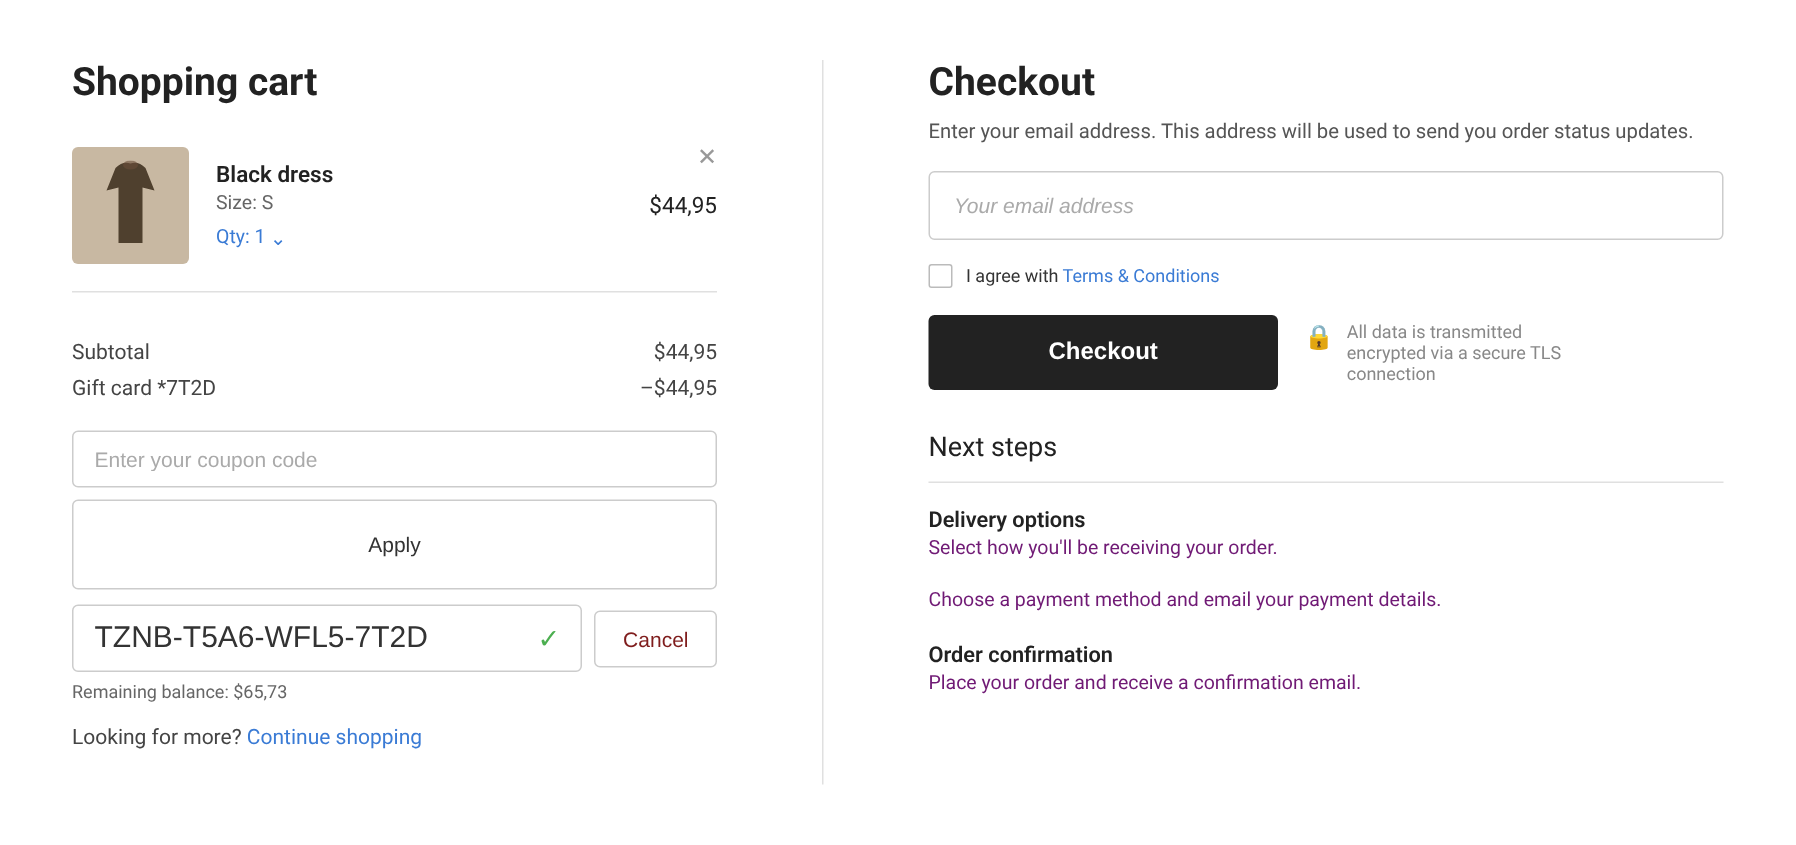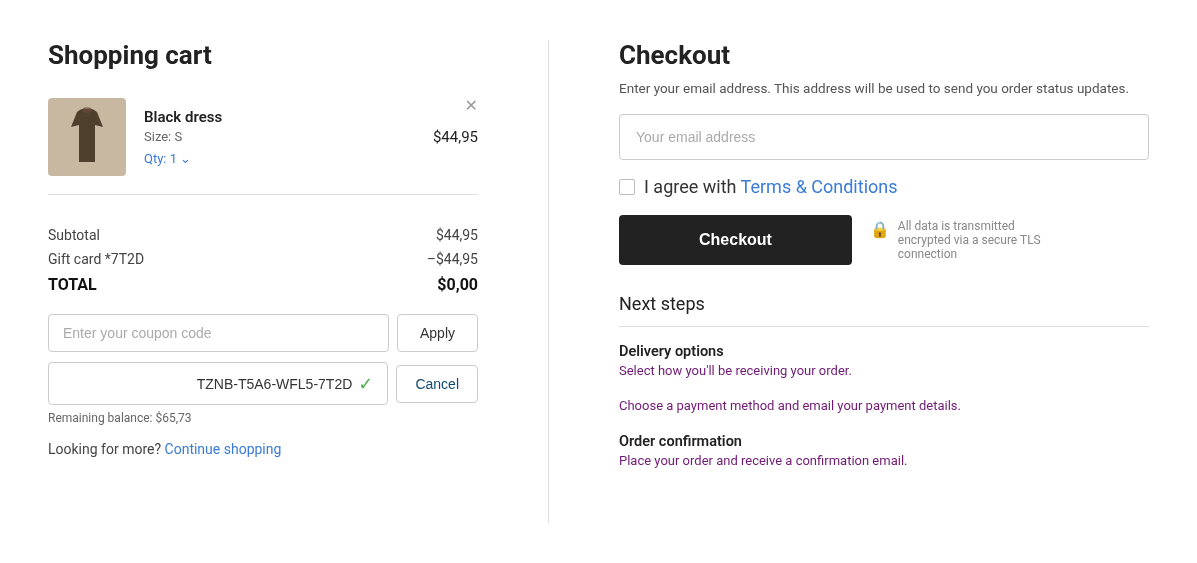--- a/index.html
+++ b/index.html
@@ -106,36 +106,37 @@
       color: #111;
       margin-top: 4px;
     }
     .coupon-section {
       margin-bottom: 12px;
     }
     .coupon-row {
       display: flex;
       gap: 8px;
       margin-bottom: 10px;
+      flex-direction: column;
     }
     .coupon-input {
       flex: 1;
       border: 1px solid #ccc;
       border-radius: 4px;
       padding: 10px 14px;
       font-size: 14px;
       color: #999;
       outline: none;
     }
     .coupon-input::placeholder { color: #aaa; }
     .apply-btn {
       background: #fff;
       border: 1px solid #ccc;
       border-radius: 4px;
-      padding: 10px 22px;
+      padding: 21px 22px;
       font-size: 14px;
       font-weight: 500;
       cursor: pointer;
       color: #333;
     }
     .gift-card-row {
       display: flex;
       gap: 8px;
       align-items: center;
       margin-bottom: 6px;
@@ -145,40 +146,39 @@
       position: relative;
       display: flex;
       align-items: center;
       border: 1px solid #ccc;
       border-radius: 4px;
       padding: 10px 14px;
     }
     .gift-card-input-wrapper input {
       border: none;
       outline: none;
-      font-size: 14px;
+      font-size: 20px;
       color: #333;
       flex: 1;
       background: transparent;
-      text-align: right;
     }
     .check-icon {
       color: #4caf50;
       font-size: 18px;
       margin-left: 6px;
     }
     .cancel-btn {
       background: #fff;
       border: 1px solid #ccc;
       border-radius: 4px;
       padding: 10px 18px;
       font-size: 14px;
       font-weight: 500;
       cursor: pointer;
-      color: #0c4a6e;
+      color: #7f1d1d;
     }
     .remaining-balance {
       font-size: 12px;
       color: #666;
       margin-bottom: 16px;
     }
     .continue-shopping {
       font-size: 14px;
       color: #444;
     }
@@ -209,41 +209,42 @@
     }
     .email-input {
       width: 100%;
       border: 1px solid #ccc;
       border-radius: 4px;
       padding: 14px 16px;
       font-size: 14px;
       color: #aaa;
       outline: none;
       margin-bottom: 16px;
+      font-style: italic;
     }
     .email-input::placeholder { color: #aaa; }
     .terms-row {
       display: flex;
       align-items: center;
       gap: 9px;
       margin-bottom: 18px;
     }
     .terms-checkbox {
       width: 16px;
       height: 16px;
       border: 1px solid #bbb;
       border-radius: 2px;
       flex-shrink: 0;
       cursor: pointer;
       appearance: none;
       -webkit-appearance: none;
       background: #fff;
     }
     .terms-text {
-      font-size: 18px;
+      font-size: 12px;
       color: #333;
     }
     .terms-link {
       color: #3a7bd5;
       text-decoration: none;
     }
     .checkout-action {
       display: flex;
       align-items: center;
       gap: 18px;
@@ -325,24 +326,20 @@
 
     <div class="cart-summary">
       <div class="summary-row">
         <span>Subtotal</span>
         <span>$44,95</span>
       </div>
       <div class="summary-row">
         <span>Gift card *7T2D</span>
         <span>–$44,95</span>
       </div>
-      <div class="summary-row total">
-        <span>TOTAL</span>
-        <span>$0,00</span>
-      </div>
     </div>
 
     <div class="coupon-section">
       <div class="coupon-row">
         <input class="coupon-input" type="text" placeholder="Enter your coupon code" style="">
         <button class="apply-btn">Apply</button>
       </div>
       <div class="gift-card-row">
         <div class="gift-card-input-wrapper">
           <input type="text" value="TZNB-T5A6-WFL5-7T2D" style="">

